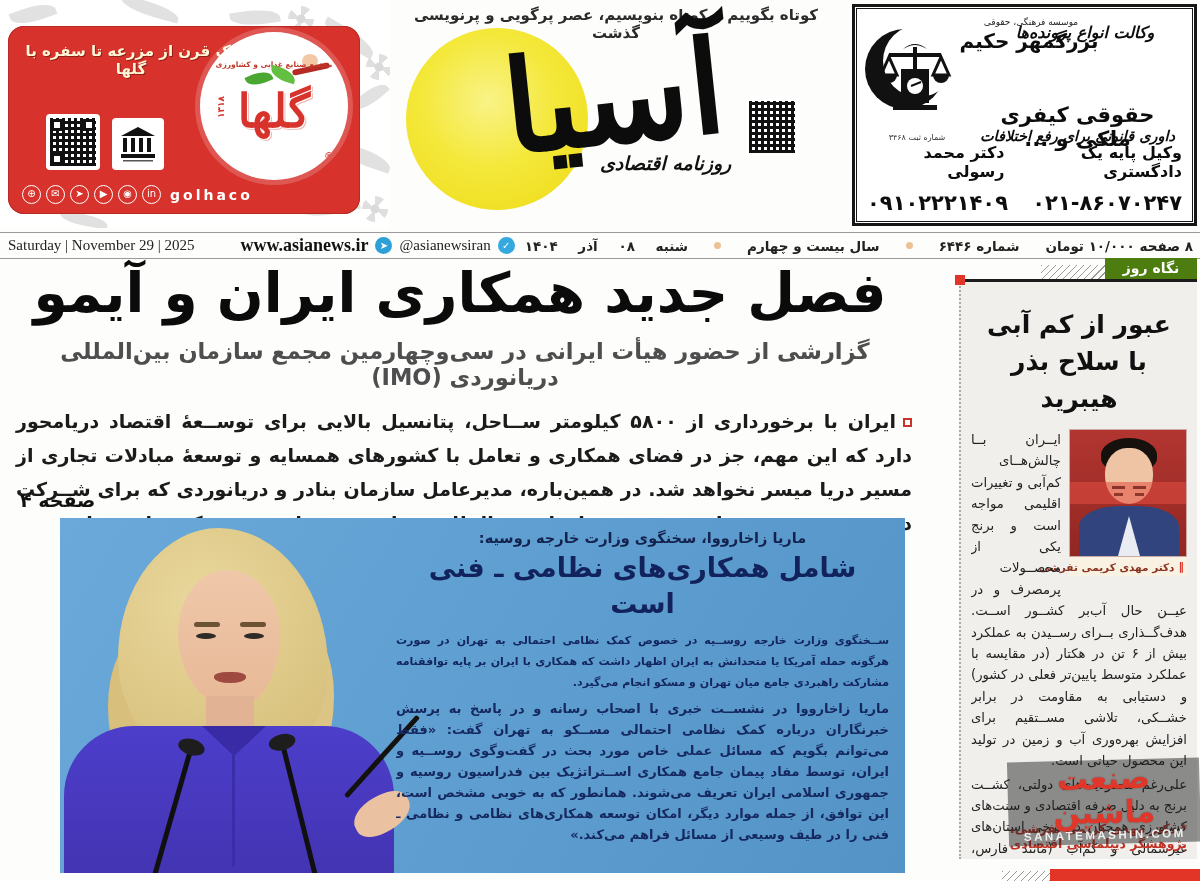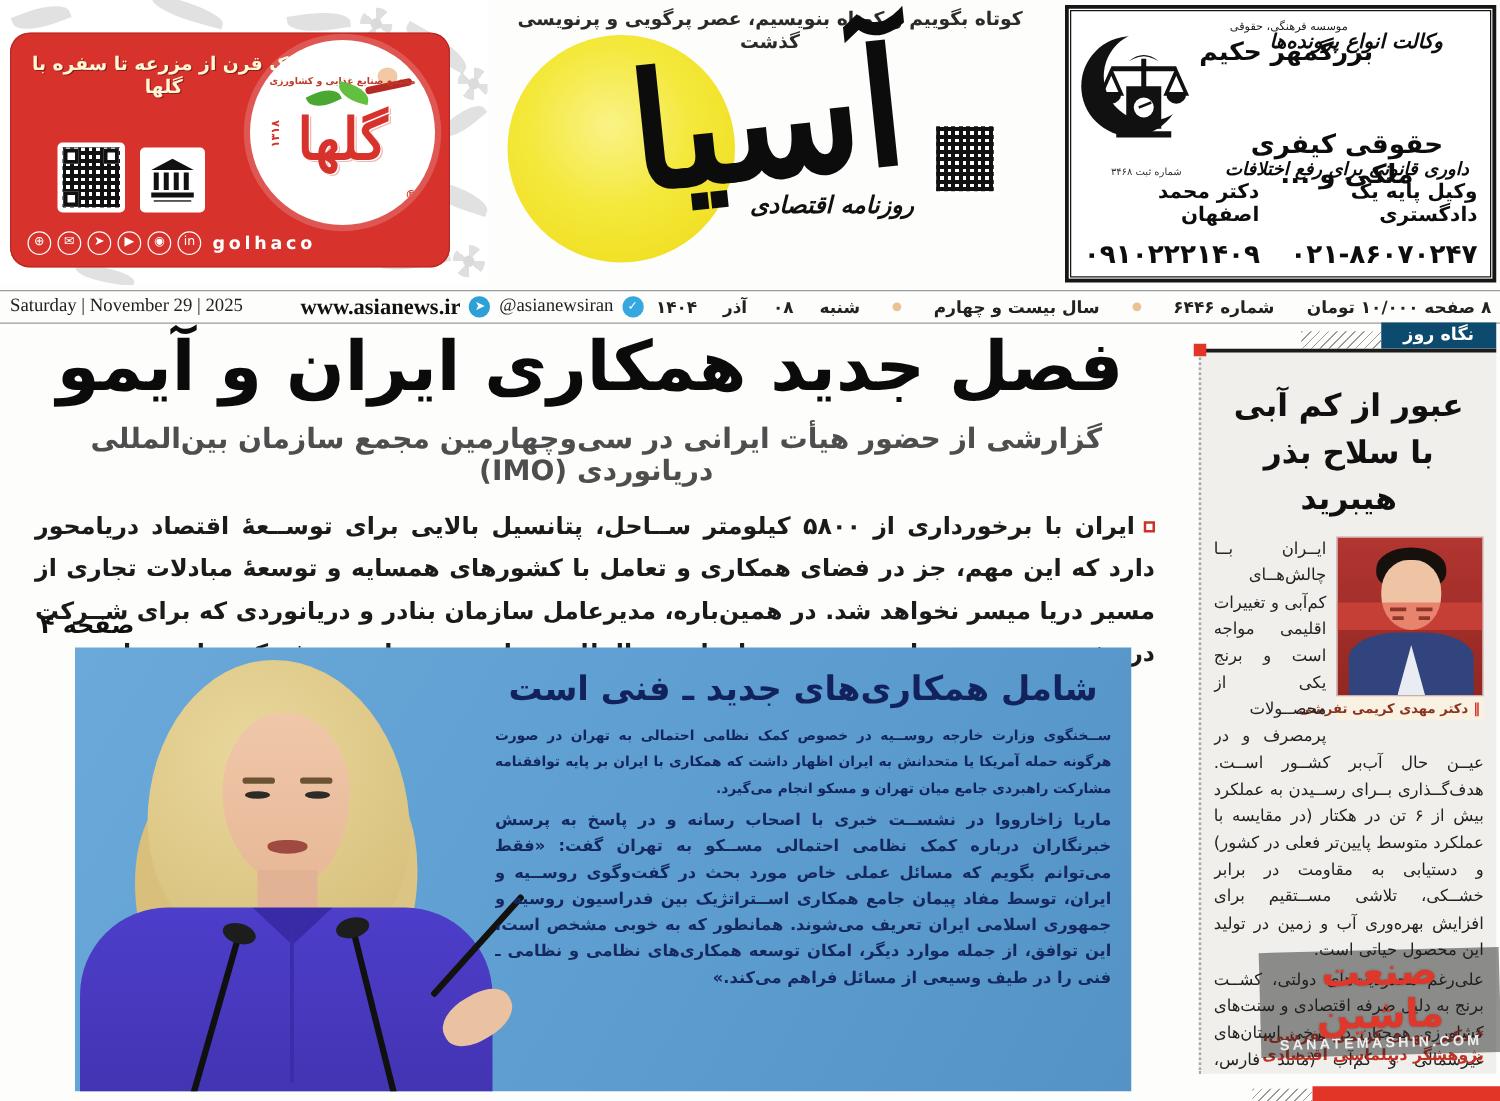--- a/index.html
+++ b/index.html
@@ -79,31 +79,31 @@
   .badge { width:17px; height:17px; border-radius:50%; color:#fff; font-size:10px; line-height:17px; text-align:center; }
   .badge.tg { background:#2ea0d8; }
   .badge.vf { background:#35a8e0; }
   .dl-handle { font-family:"Liberation Serif", serif; font-size:15px; color:#222; }
   .dl-fa { margin-left:auto; display:flex; flex-direction:row-reverse; align-items:center; gap:26px; direction:rtl; font-size:13.5px; font-weight:bold; color:#222; white-space:nowrap; }
   .dl-date { word-spacing:16px; }
   .dot { width:7px; height:7px; border-radius:50%; background:#ecc193; }
   .dl-pages { margin-right:38px; }
 
   
-  .lead { position:absolute; left:16px; top:261px; width:922px; height:254px; }
+  .lead { position:absolute; left:4px; top:261px; width:922px; height:254px; }
   .lead-h1 { text-align:center; direction:rtl; font-size:55px; font-weight:900; color:#0b0b0b; letter-spacing:-1px; padding-right:10px; }
   .lead-h2 { text-align:center; direction:rtl; font-size:22.5px; font-weight:bold; color:#4e4e4e; margin-top:13px; }
   .lead-body { margin:14px 14px 0 12px; direction:rtl; text-align:justify; font-size:19px; font-weight:700; color:#1b1b1b; line-height:34px; }
   .red-marker { display:inline-block; width:9px; height:9px; border:2.5px solid #c8342b; margin-left:7px; vertical-align:1px; }
   .lead-body-end { text-align:center; direction:rtl; font-size:19px; font-weight:700; color:#1b1b1b; margin-top:1px; }
   .lead-page { position:absolute; left:16px; bottom:4px; font-size:19px; font-weight:900; color:#111; direction:rtl; }
 
   
   .day-view { position:absolute; left:935px; top:258px; width:263px; height:601px; }
-  .dv-tab { position:absolute; top:0; right:1px; width:92px; height:21px; background:#0c4a6e; color:#fff; font-size:14px; font-weight:bold; text-align:center; line-height:21px; direction:rtl; }
+  .dv-tab { position:absolute; top:0; right:1px; width:92px; height:21px; background:#4d7c0f; color:#fff; font-size:14px; font-weight:bold; text-align:center; line-height:21px; direction:rtl; }
   .dv-hatch { position:absolute; top:7px; right:93px; width:64px; height:14px; background:repeating-linear-gradient(135deg, #9a9a9a 0 1px, transparent 1px 5px); }
   .dv-box { position:absolute; top:21px; left:0; right:1px; bottom:0; background:#f0efec; border-top:3px solid #1c1c1c; border-left:2px dotted #a8a8a8; padding:10px 10px 8px 10px; direction:rtl;margin-left:24px; }
   .dv-redsq { position:absolute; left:-6px; top:-7px; width:10px; height:10px; background:#e23527; }
   .dv-h { text-align:center; font-size:25px; font-weight:900; color:#101010; line-height:37px; }
   .dv-h-wrap { margin:14px 0 12px; }
   .dv-flow { height:428px; overflow:hidden; }
   .dv-thumb { float:right; width:118px; margin-left:8px; margin-bottom:4px; }
   .dv-thumb-img { position:relative; width:118px; height:128px; background:linear-gradient(#b23530,#922722); overflow:hidden; border:1px solid #caa; }
   .man-hair { position:absolute; left:31px; top:8px; width:56px; height:34px; background:#17110d; border-radius:50% 50% 40% 40%; }
   .man-face { position:absolute; left:35px; top:18px; width:48px; height:56px; background:#eec4a5; border-radius:45% 45% 50% 50%; }
@@ -246,21 +246,21 @@
           <circle cx="52" cy="61" r="8" fill="#fff"></circle>
           <path d="M48 61 L58 57" stroke="#111" stroke-width="2"></path>
           <path d="M40 24 Q52 14 64 24 L60 22 Q52 18 44 22 Z" fill="#111"></path>
           <rect x="30" y="80" width="44" height="5" fill="#111"></rect>
         </svg>
       </div>
       <div class="law-reg">شماره ثبت ۳۴۶۸</div>
       <div class="law-l2">حقوقی کیفری ملکی و ...</div>
       <div class="law-l3">داوری قانونی برای رفع اختلافات</div>
       <div class="law-people">
-        <span>دکتر محمد اصفهان</span>
+        <span>دکتر محمد رسولی</span>
         <span>وکیل پایه یک دادگستری</span>
       </div>
       <div class="law-phones">
         <span>۰۲۱-۸۶۰۷۰۲۴۷</span>
         <span>۰۹۱۰۲۲۲۱۴۰۹</span>
       </div>
     </div>
   </div>
 
   <div class="dateline">
@@ -344,22 +344,23 @@
       <div class="mic m1">
           <div class="mic-head"></div>
         </div>
       <div class="mic m2">
           <div class="mic-head"></div>
         </div>
       <div class="zk-pen"></div>
       <div class="zk-hand"></div>
     </div>
     <div class="ps-text">
+      <div class="ps-kicker">ماریا زاخارووا، سخنگوی وزارت خارجه روسیه:</div>
       <div class="ps-h-wrap">
-        <div class="ps-h">شامل همکاری‌های جدید ـ فنی است</div>
+        <div class="ps-h">شامل همکاری‌های نظامی ـ فنی است</div>
       </div>
       <p class="ps-p1">ســخنگوی وزارت خارجه روســیه در خصوص کمک نظامی احتمالی به تهران در صورت هرگونه حمله آمریکا یا متحدانش به ایران اظهار داشت که همکاری با ایران بر پایه توافقنامه مشارکت راهبردی جامع میان تهران و مسکو انجام می‌گیرد.</p>
       <p class="ps-p2">ماریا زاخارووا در نشســت خبری با اصحاب رسانه و در پاسخ به پرسش خبرنگاران درباره کمک نظامی احتمالی مســکو به تهران گفت: «فقط می‌توانم بگویم که مسائل عملی خاص مورد بحث در گفت‌وگوی روســیه و ایران، توسط مفاد پیمان جامع همکاری اســتراتژیک بین فدراسیون روسیه و جمهوری اسلامی ایران تعریف می‌شوند. همانطور که به خوبی مشخص است، این توافق، از جمله موارد دیگر، امکان توسعه همکاری‌های نظامی و نظامی ـ فنی را در طیف وسیعی از مسائل فراهم می‌کند.»</p>
 
     </div>
   </div>
 
   <div class="watermark">
     <div class="wm-band">
       <div class="wm-title">صنعت ماشین</div>

